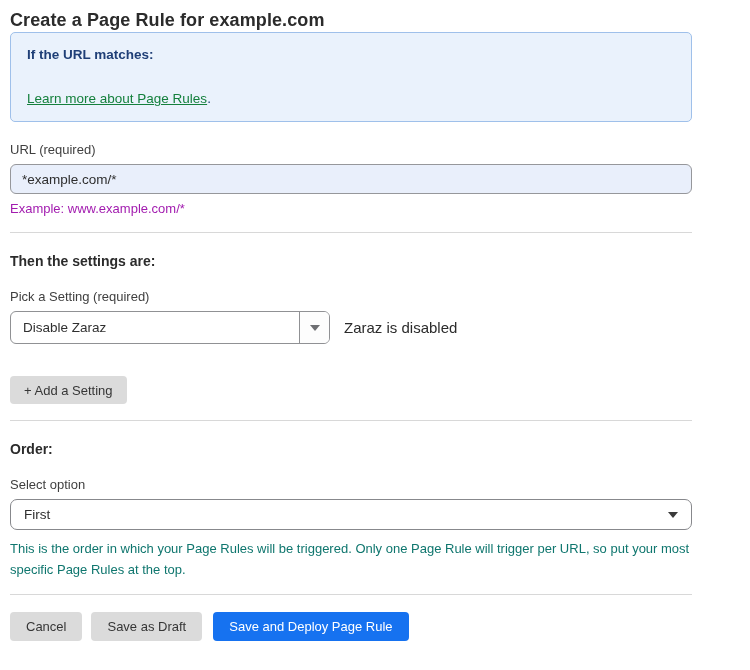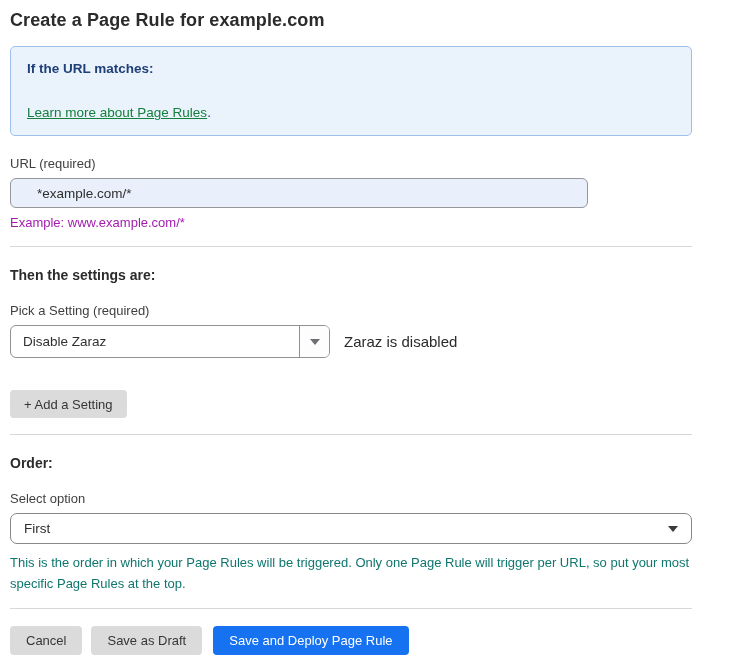--- a/index.html
+++ b/index.html
@@ -11,21 +11,21 @@
     overflow: hidden;
   }
   .page { padding: 10px 58px 0 10px; }
   .content { width: 682px; }
 
   .page-title {
     font-size: 18px;
     font-weight: bold;
     color: #2b2b2b;
     letter-spacing: 0.1px;
-    margin-bottom: 15px;
+    margin-bottom: 1px;
   }
 
   .info-box {
     background: #EAF2FC;
     border: 1px solid #9FC0EA;
     border-radius: 5px;
     padding: 11px 27px 12px 16px;
     color: #1F3F77;
     font-size: 13.5px;
     line-height: 21px;
@@ -43,26 +43,26 @@
   }
 
   .field-label {
     font-size: 13px;
     color: #3f3f3f;
     margin-bottom: 7px;
   }
 
   .url-input {
     display: block;
-    width: 578px;
+    width: 682px;
     height: 30px;
     background: #E9EFFB;
     border: 1px solid #96979B;
     border-radius: 6px;
-    padding: 0 26px;
+    padding: 0 11px;
     font-family: "Liberation Sans", sans-serif;
     font-size: 13.5px;
     color: #2e2e2e;
     outline: none;
   }
 
   .hint-text {
     font-size: 13px;
     color: #a21caf;
     margin-top: 7px;

